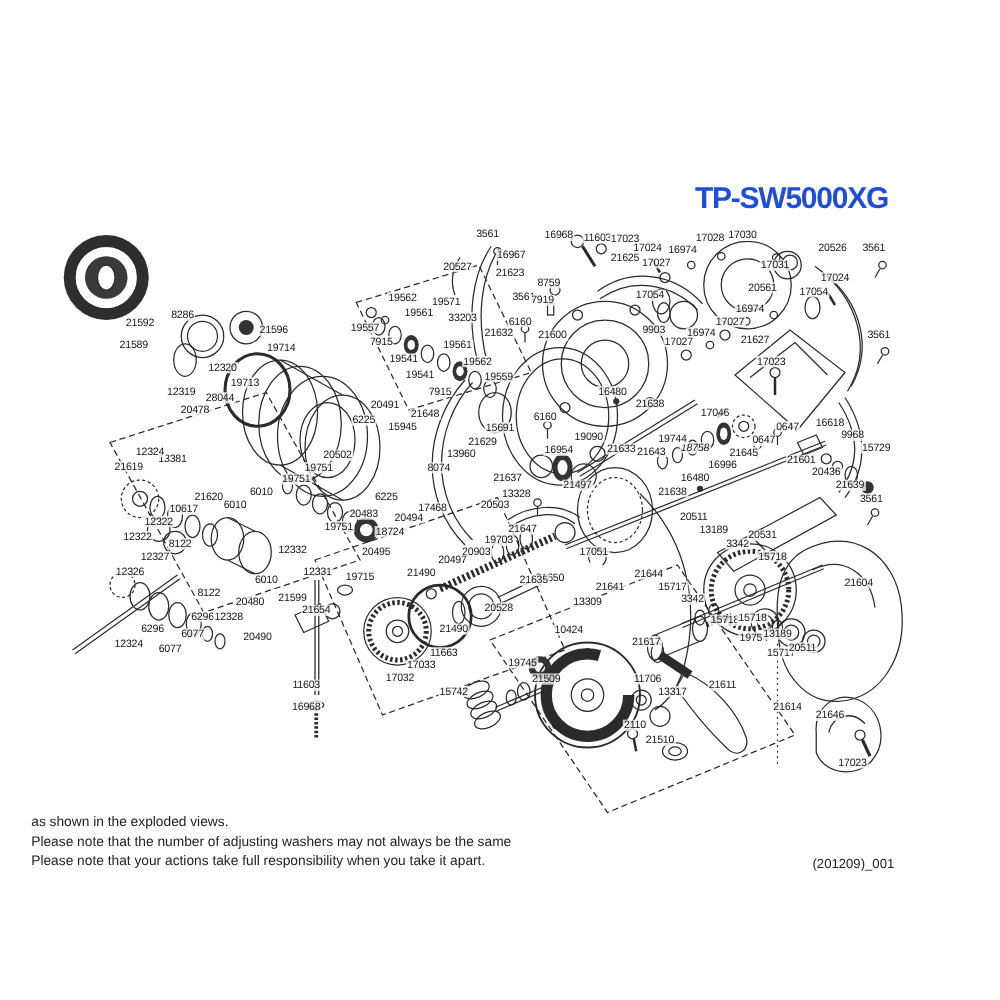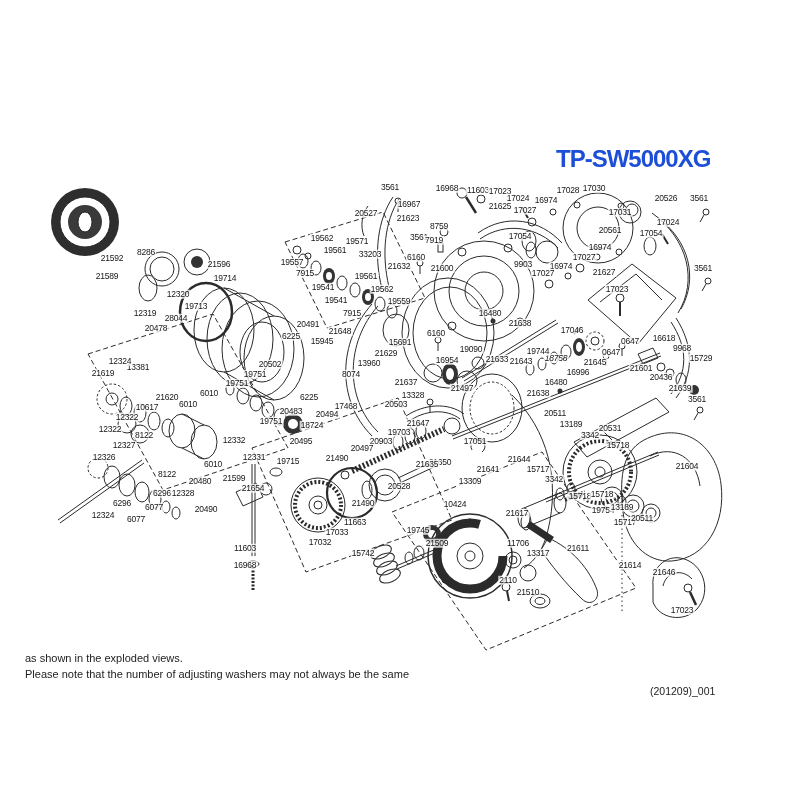--- a/index.html
+++ b/index.html
@@ -460,17 +460,18 @@
       <span class="part-label" style="left: 630px; top: 565px;">21614</span>
       <span class="part-label" style="left: 664px; top: 572px;">21646</span>
       <span class="part-label" style="left: 682px; top: 610px;">17023</span>
     </div>
 
   <div class="title">TP-SW5000XG</div>
 
   <div class="notes">
     <div>as shown in the exploded views.</div>
     <div>Please note that the number of adjusting washers may not always be the same</div>
+    <div>Please note that your actions take full responsibility when you take it apart.</div>
   </div>
 
   <div class="doc">(201209)_001</div>
 
 </div>
 
 </body></html>

